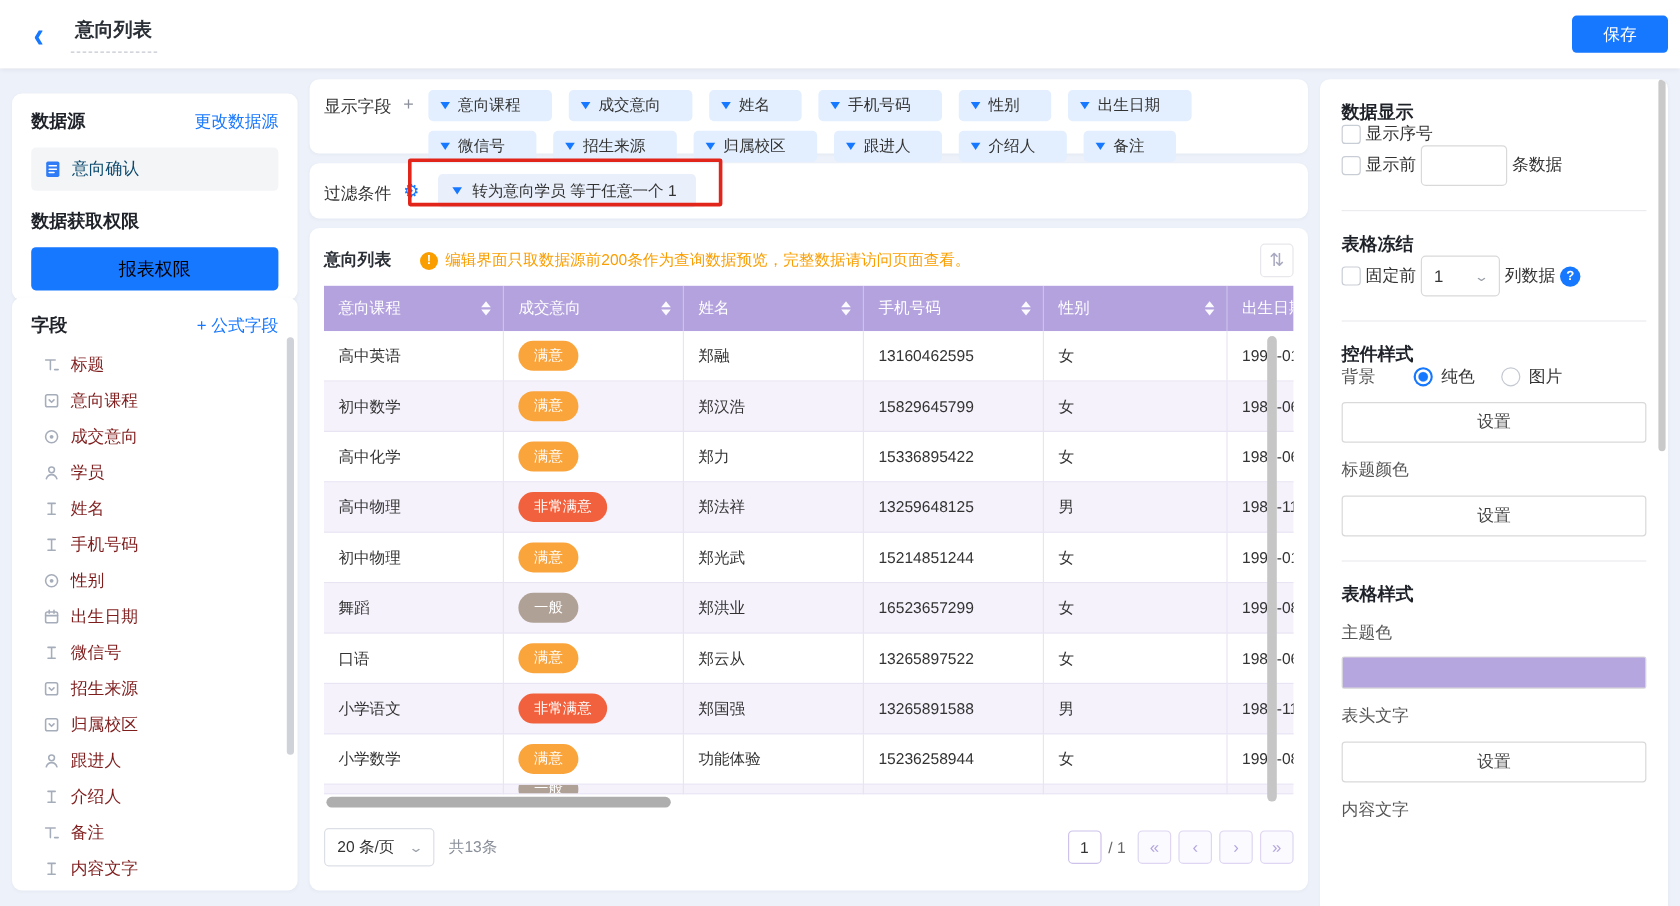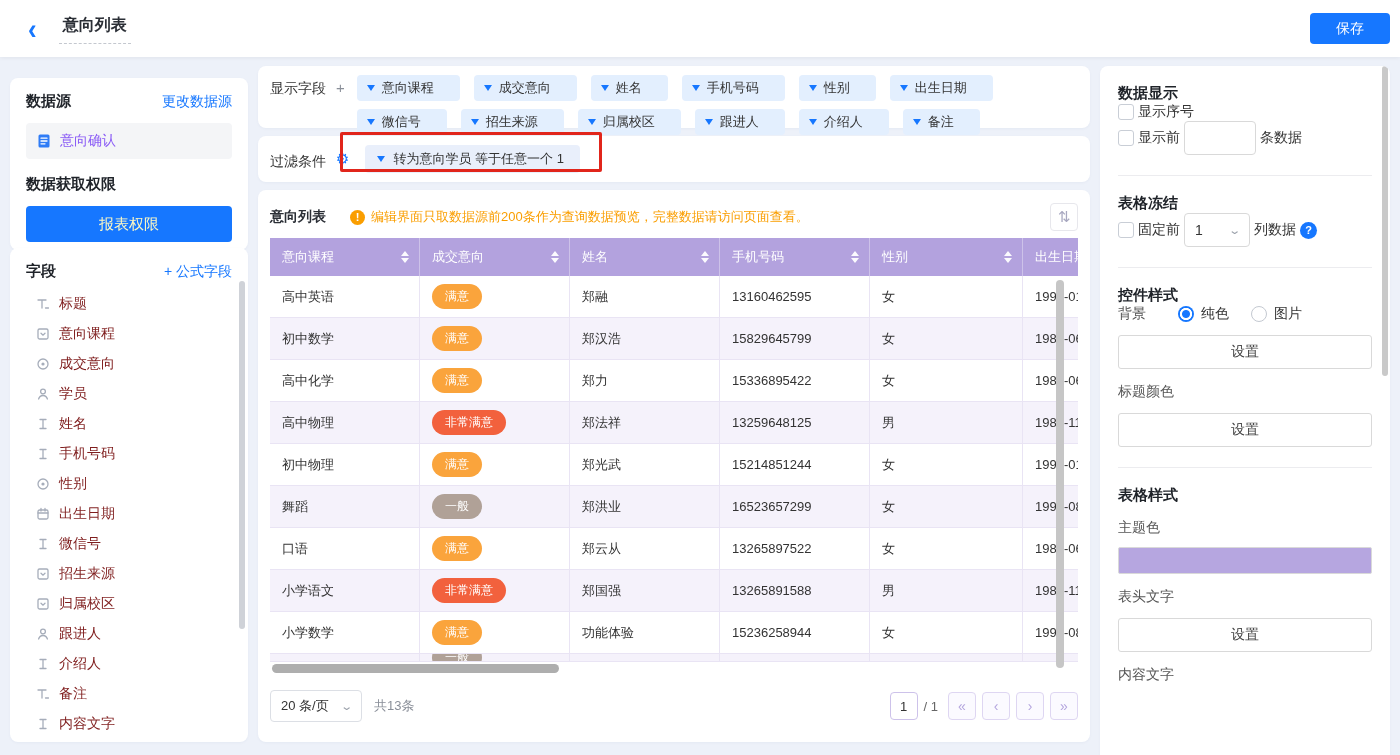--- a/index.html
+++ b/index.html
@@ -20,23 +20,23 @@
     border-bottom:1px dashed #c4c8cf; padding:2px 4px 7px 4px; }
   .save-btn { position:absolute; right:10px; top:13px; width:80px; height:31px; background:#1677ff;
     color:#fff; border:none; border-radius:4px; font-size:14px; cursor:pointer; }
 
   
   .card-ds { left:10px; top:66px; width:238px; height:172px; padding:14px 16px;margin-top:12px; }
   .row-between { display:flex; justify-content:space-between; align-items:center; }
   .sec-title { font-size:15px; font-weight:bold; color:#1f2329; }
   .link { color:#1677ff; font-size:14px; text-decoration:none; cursor:pointer; }
   .ds-box { margin-top:12px; height:36px; background:#f4f5f7; border-radius:4px; display:flex;
-    align-items:center; padding-left:10px; gap:8px; font-size:14px; color:#8b5cf6; }
+    align-items:center; padding-left:10px; gap:8px; font-size:14px; color:#0c4a6e; }
   .perm-title { margin-top:16px; }
-  .perm-btn { margin-top:12px; width:100%; height:36px; background:#1677ff; color:#fef9c3; border:none;
+  .perm-btn { margin-top:12px; width:100%; height:36px; background:#1677ff; color:#000000; border:none;
     border-radius:4px; font-size:15px; cursor:pointer; }
 
   .card-fields { left:10px; top:248px; width:238px; height:494px; padding:14px 16px; overflow:hidden; }
   .fields-list { margin-top:8px; }
   .field-item { height:30px; display:flex; align-items:center; gap:9px; padding-left:10px;
     font-size:14px; color:#7f1d1d; cursor:grab; }
   .field-item .fi { display:flex; width:14px; justify-content:center; }
   .vthumb { position:absolute; width:6px; border-radius:3px; background:#cfd2d8; }
 
   

